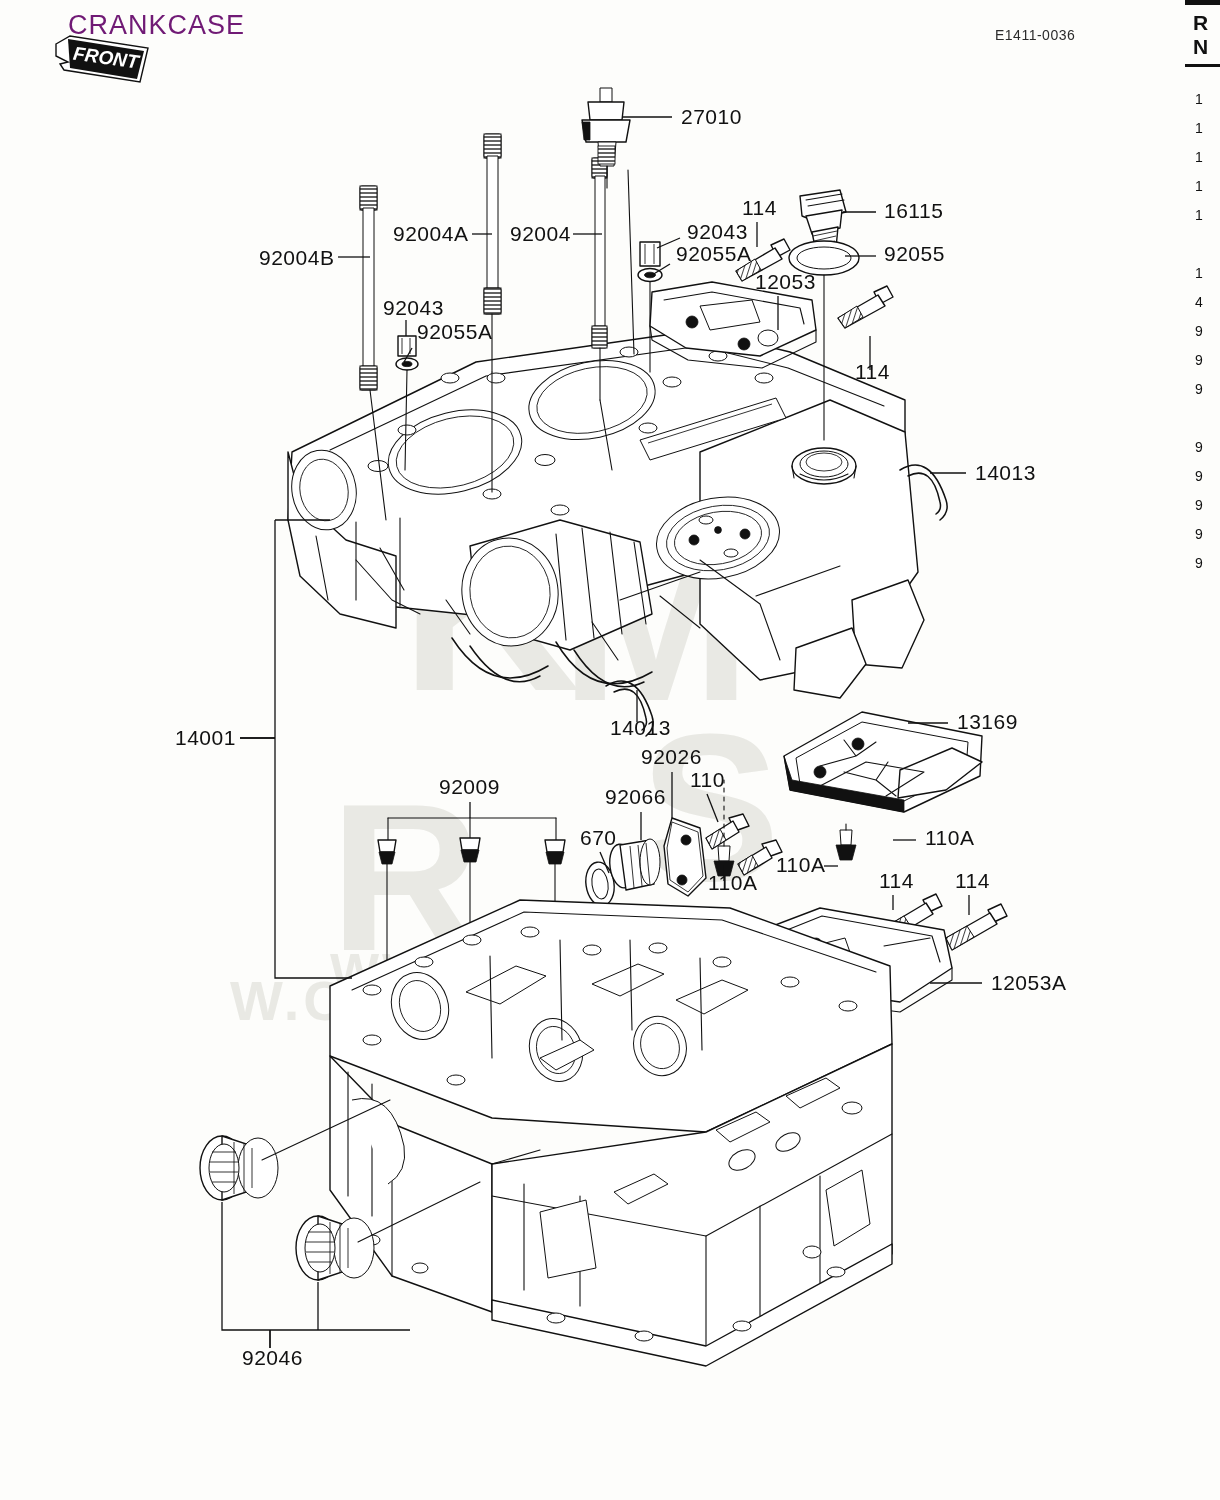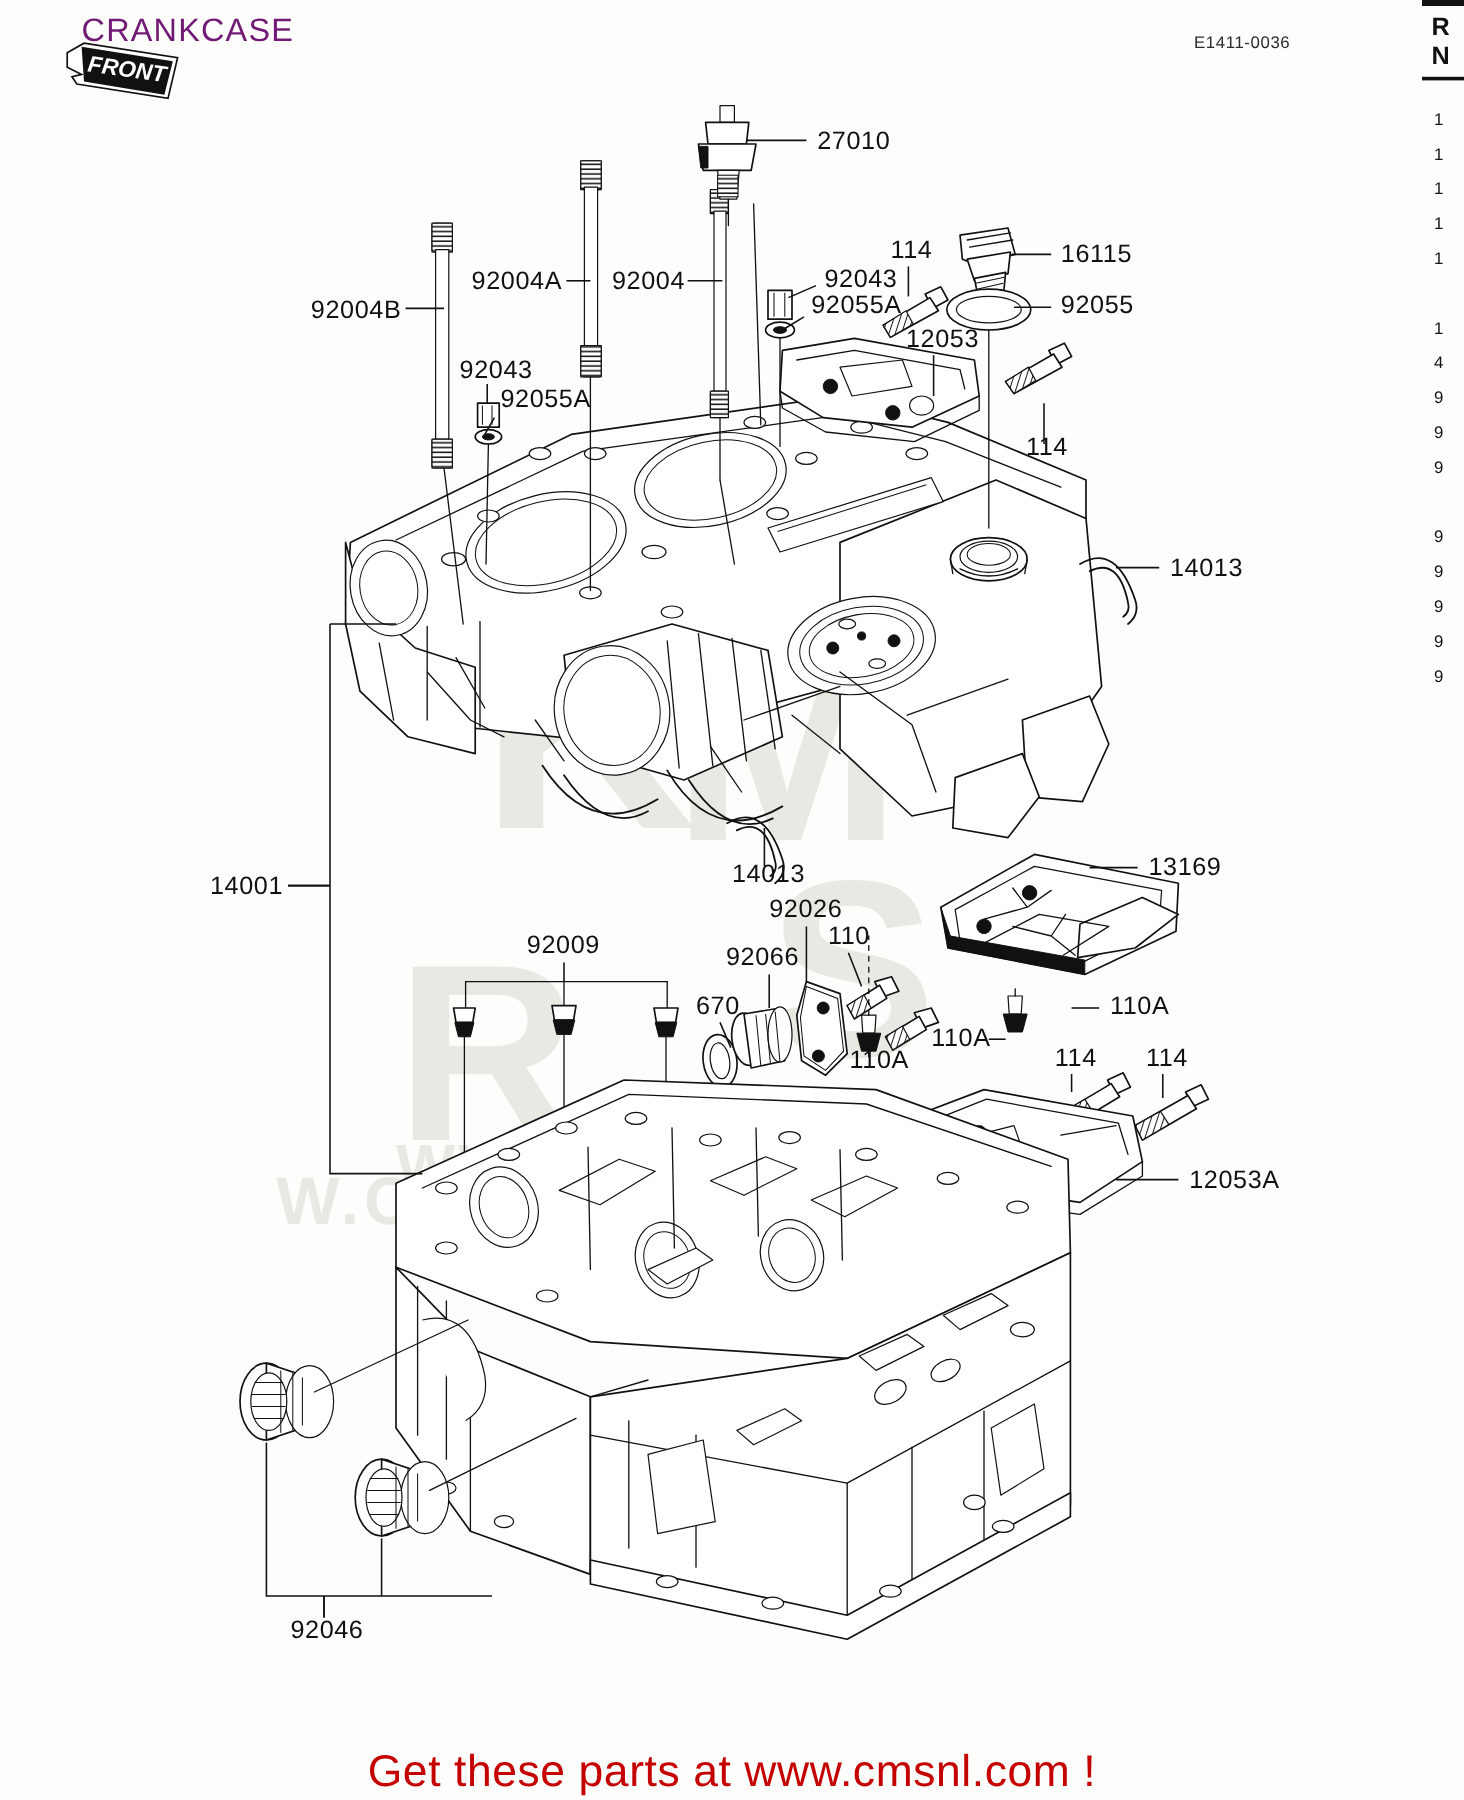--- a/index.html
+++ b/index.html
@@ -664,15 +664,14 @@
           </g>
           <g>
             <path d="M270,1348 L270,1330" class="lead"></path>
             <text x="242" y="1365" class="lbl" text-anchor="start">92046</text>
           </g>
         </g>
 
   </svg>
   </div>
 
-  <div id="footer-cta">Get these parts at www.cmsnl.com !</div>
 
 </div>
 
 </body></html>

